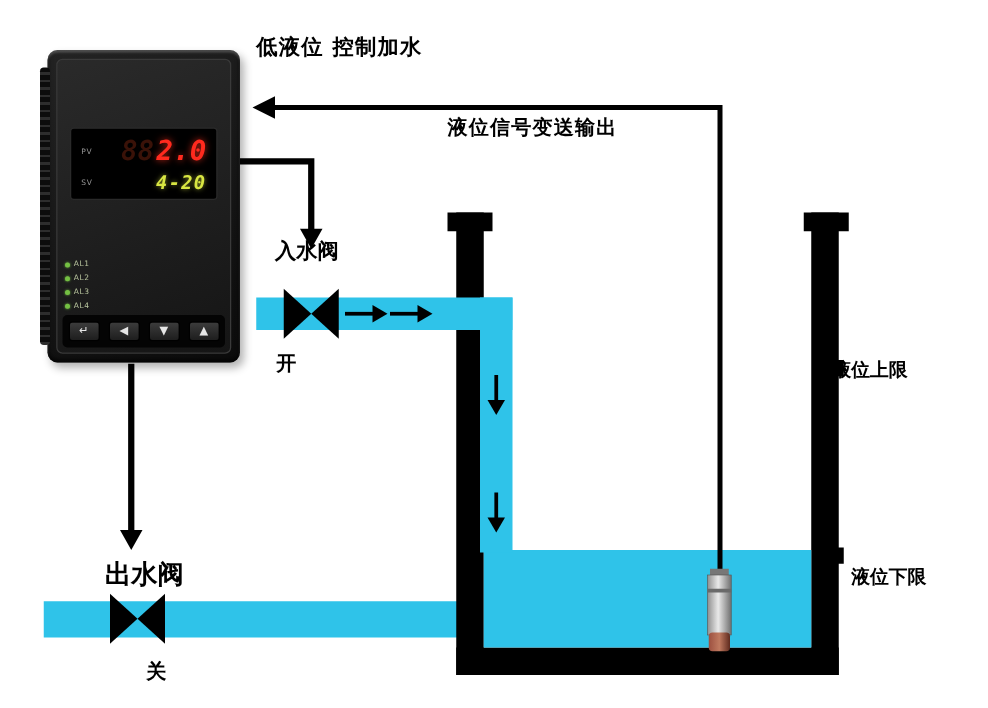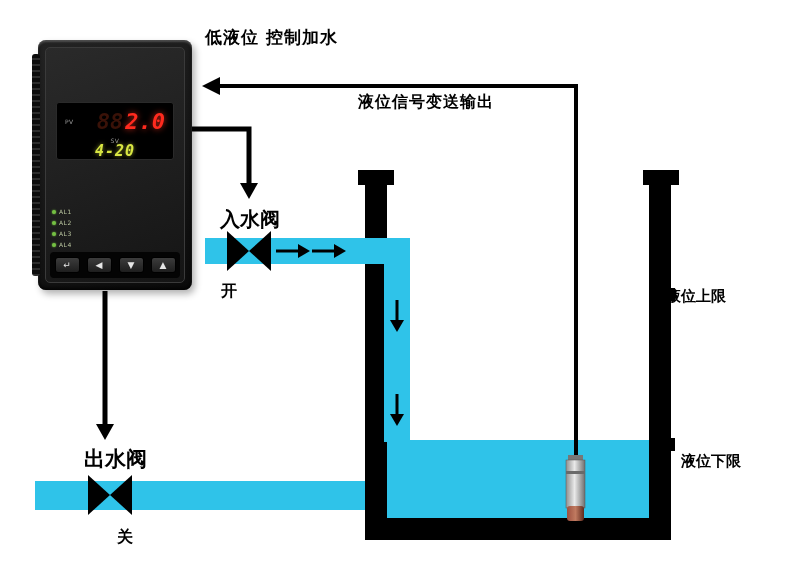--- a/index.html
+++ b/index.html
@@ -10,21 +10,21 @@
     overflow:hidden;
   }
   .stage { position:relative; width:790px; height:566px; background:#fff; }
 
   .diagram-svg { position:absolute; left:0; top:0; z-index:1; }
   .water-fill { fill:var(--water,#2FC3E9); }
 
   .label { position:absolute; z-index:3; color:#000; font-weight:bold; white-space:nowrap; }
   .title-label  { left:205px; top:26px;  font-size:17px; letter-spacing:1px; }
   .signal-label { left:358px; top:92px;  font-size:16px; letter-spacing:1px; }
-  .inlet-label  { left:220px; top:206px; font-size:20px; }
+  .inlet-label  { left:220px; top:189px; font-size:17px; }
   .inlet-state  { left:221px; top:281px; font-size:16px; }
   .outlet-label { left:84px;  top:445px; font-size:21px; }
   .outlet-state { left:117px; top:527px; font-size:16px; }
   .high-label   { left:666px; top:287px; font-size:15px; }
   .low-label    { left:681px; top:437px; font-size:15px;margin-top:15px; }
 
   
   .instrument {
     position:absolute; left:38px; top:40px; width:154px; height:250px; z-index:2;
     background:linear-gradient(150deg,#232323,#0b0b0b);
@@ -41,21 +41,21 @@
     border:1px solid #3a3a3a; border-radius:5px;
   }
   .display {
     position:absolute; left:10px; top:10px; width:118px; height:58px;
     background:#000; border:1px solid #2a2a2a; border-radius:3px;
     padding:5px 8px 3px;
     margin-top:44px;
   }
   .pv-row,.sv-row { display:flex; align-items:center; justify-content:space-between; }
   .pv-row { height:27px; }
-  .sv-row { height:19px; margin-top:2px;flex-direction:column; }
+  .sv-row { height:19px; margin-top:2px; }
   .lbl-tiny { font-size:6px; color:#9a9a9a; letter-spacing:.5px; }
   .seg { font-family:"DejaVu Sans Mono","Liberation Mono",monospace; font-weight:bold; font-style:italic; line-height:1; }
   .pv-digits { font-size:22px; }
   .ghost { color:#3a1208; margin-right:2px; }
   .pv-val { color:var(--pv,#FF2A1E); text-shadow:0 0 6px rgba(255,50,30,.75); }
   .sv-val { font-size:15px; letter-spacing:1px; color:var(--sv,#D8E642); text-shadow:0 0 4px rgba(220,230,70,.6); }
 
   .bargraph { position:absolute; left:58px; top:74px; width:46px; height:138px; }
   .scale-top { font-size:7px; color:#eaeaea; margin-left:2px; }
   .tickbar {

